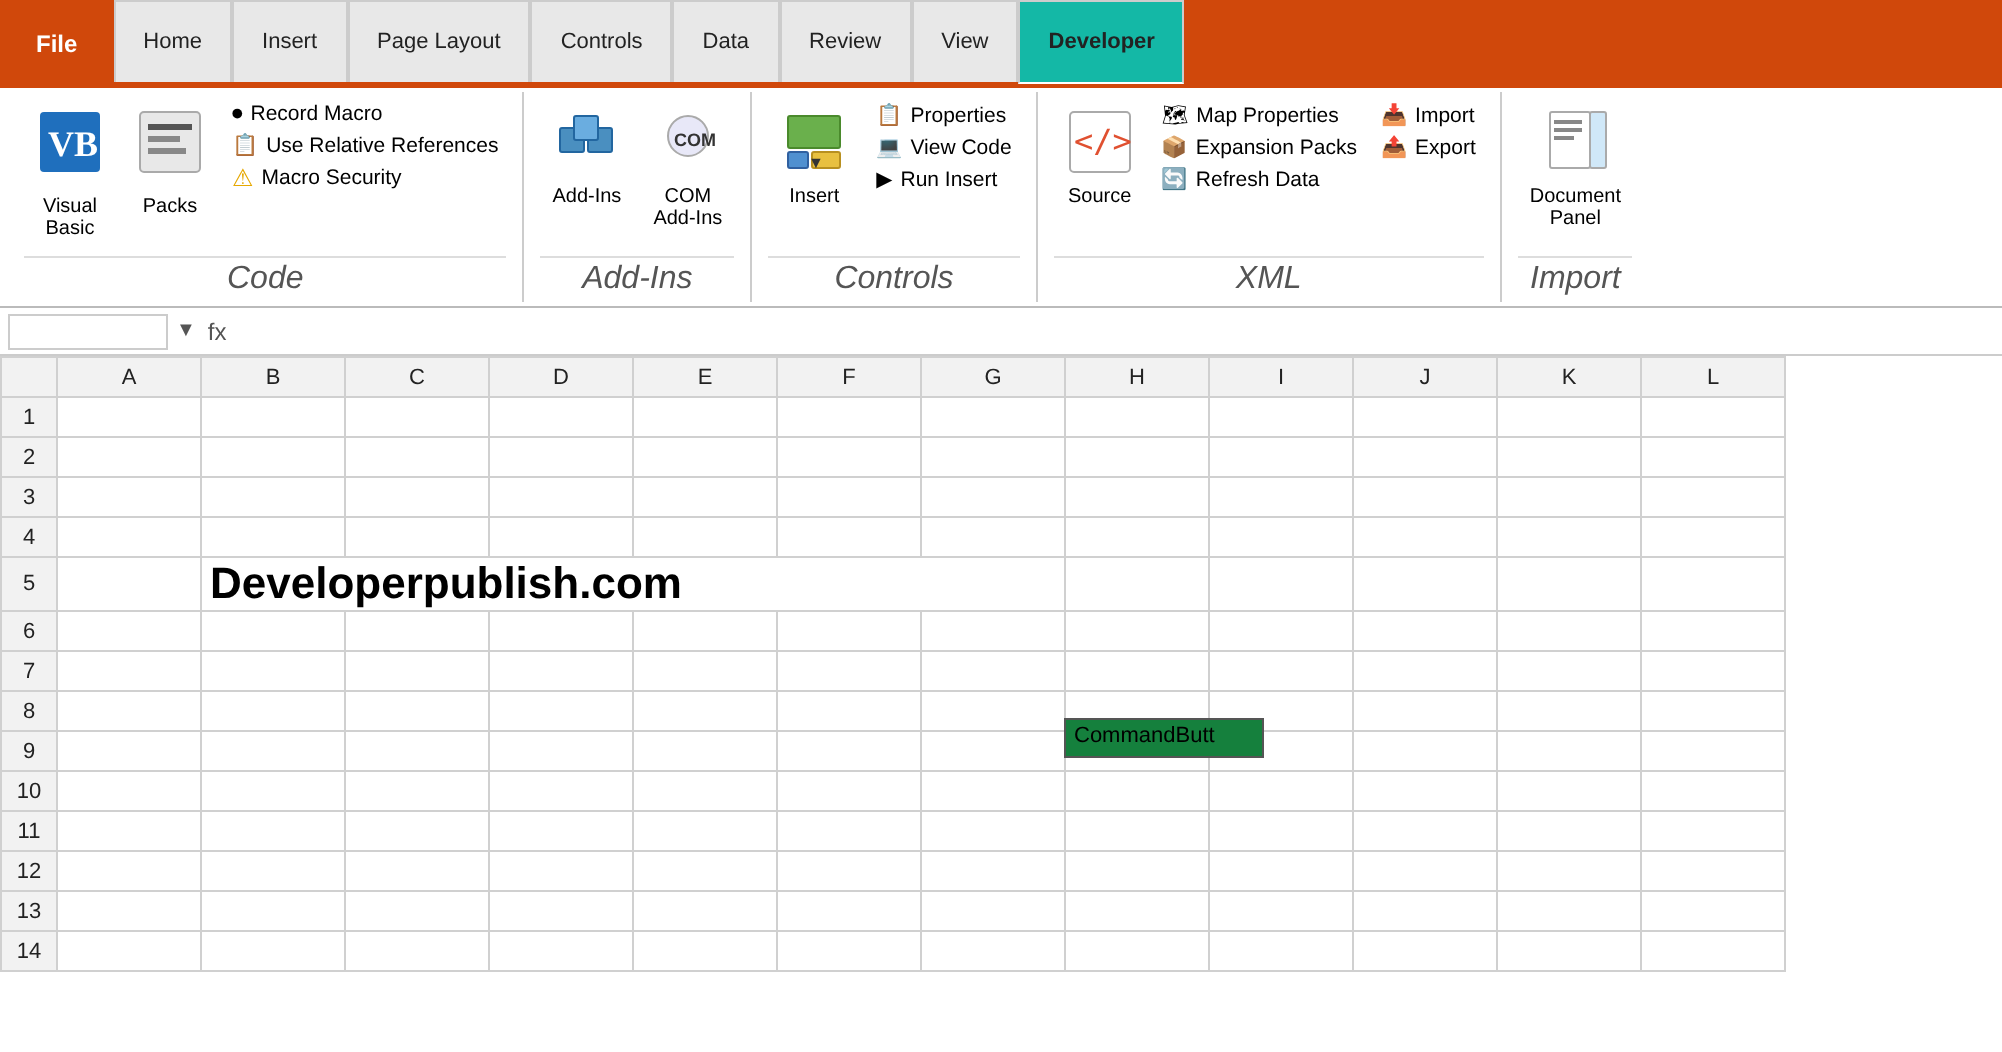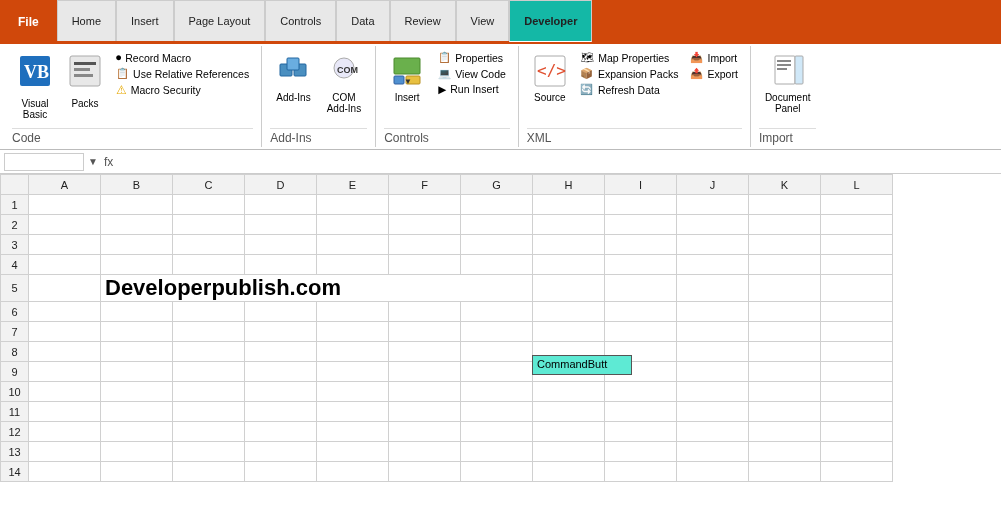--- a/index.html
+++ b/index.html
@@ -68,26 +68,27 @@
       min-width: fit-content;
     }
     .ribbon-group:last-child { border-right: none; }
     .ribbon-group-items {
       display: flex;
       align-items: flex-start;
       flex: 1;
       gap: 4px;
     }
     .ribbon-group-label {
-      text-align: left;
-      font-size: 12px;
+      text-align: center;
+      font-size: 16px;
       color: #555;
       margin-top: 4px;
       padding-top: 2px;
       border-top: 1px solid #ddd;
+      font-style: italic;
     }
     .ribbon-btn-small {
       display: flex;
       align-items: center;
       cursor: pointer;
       padding: 1px 4px;
       border-radius: 2px;
       gap: 4px;
       white-space: nowrap;
       font-size: 10.5px;
@@ -177,21 +178,21 @@
       text-align: center;
     }
     table.sheet td {
       background: #fff;
     }
 
     
     .cmd-btn {
       position: absolute;
       border: 1px solid #555;
-      background: #5eead4;
+      background: #15803d;
       font-size: 11px;
       padding: 2px 4px;
       cursor: pointer;
       white-space: nowrap;
     }
 
     .warning-icon { color: #e6a800; font-size: 12px; }
   </style>
 </head>
 <body>

